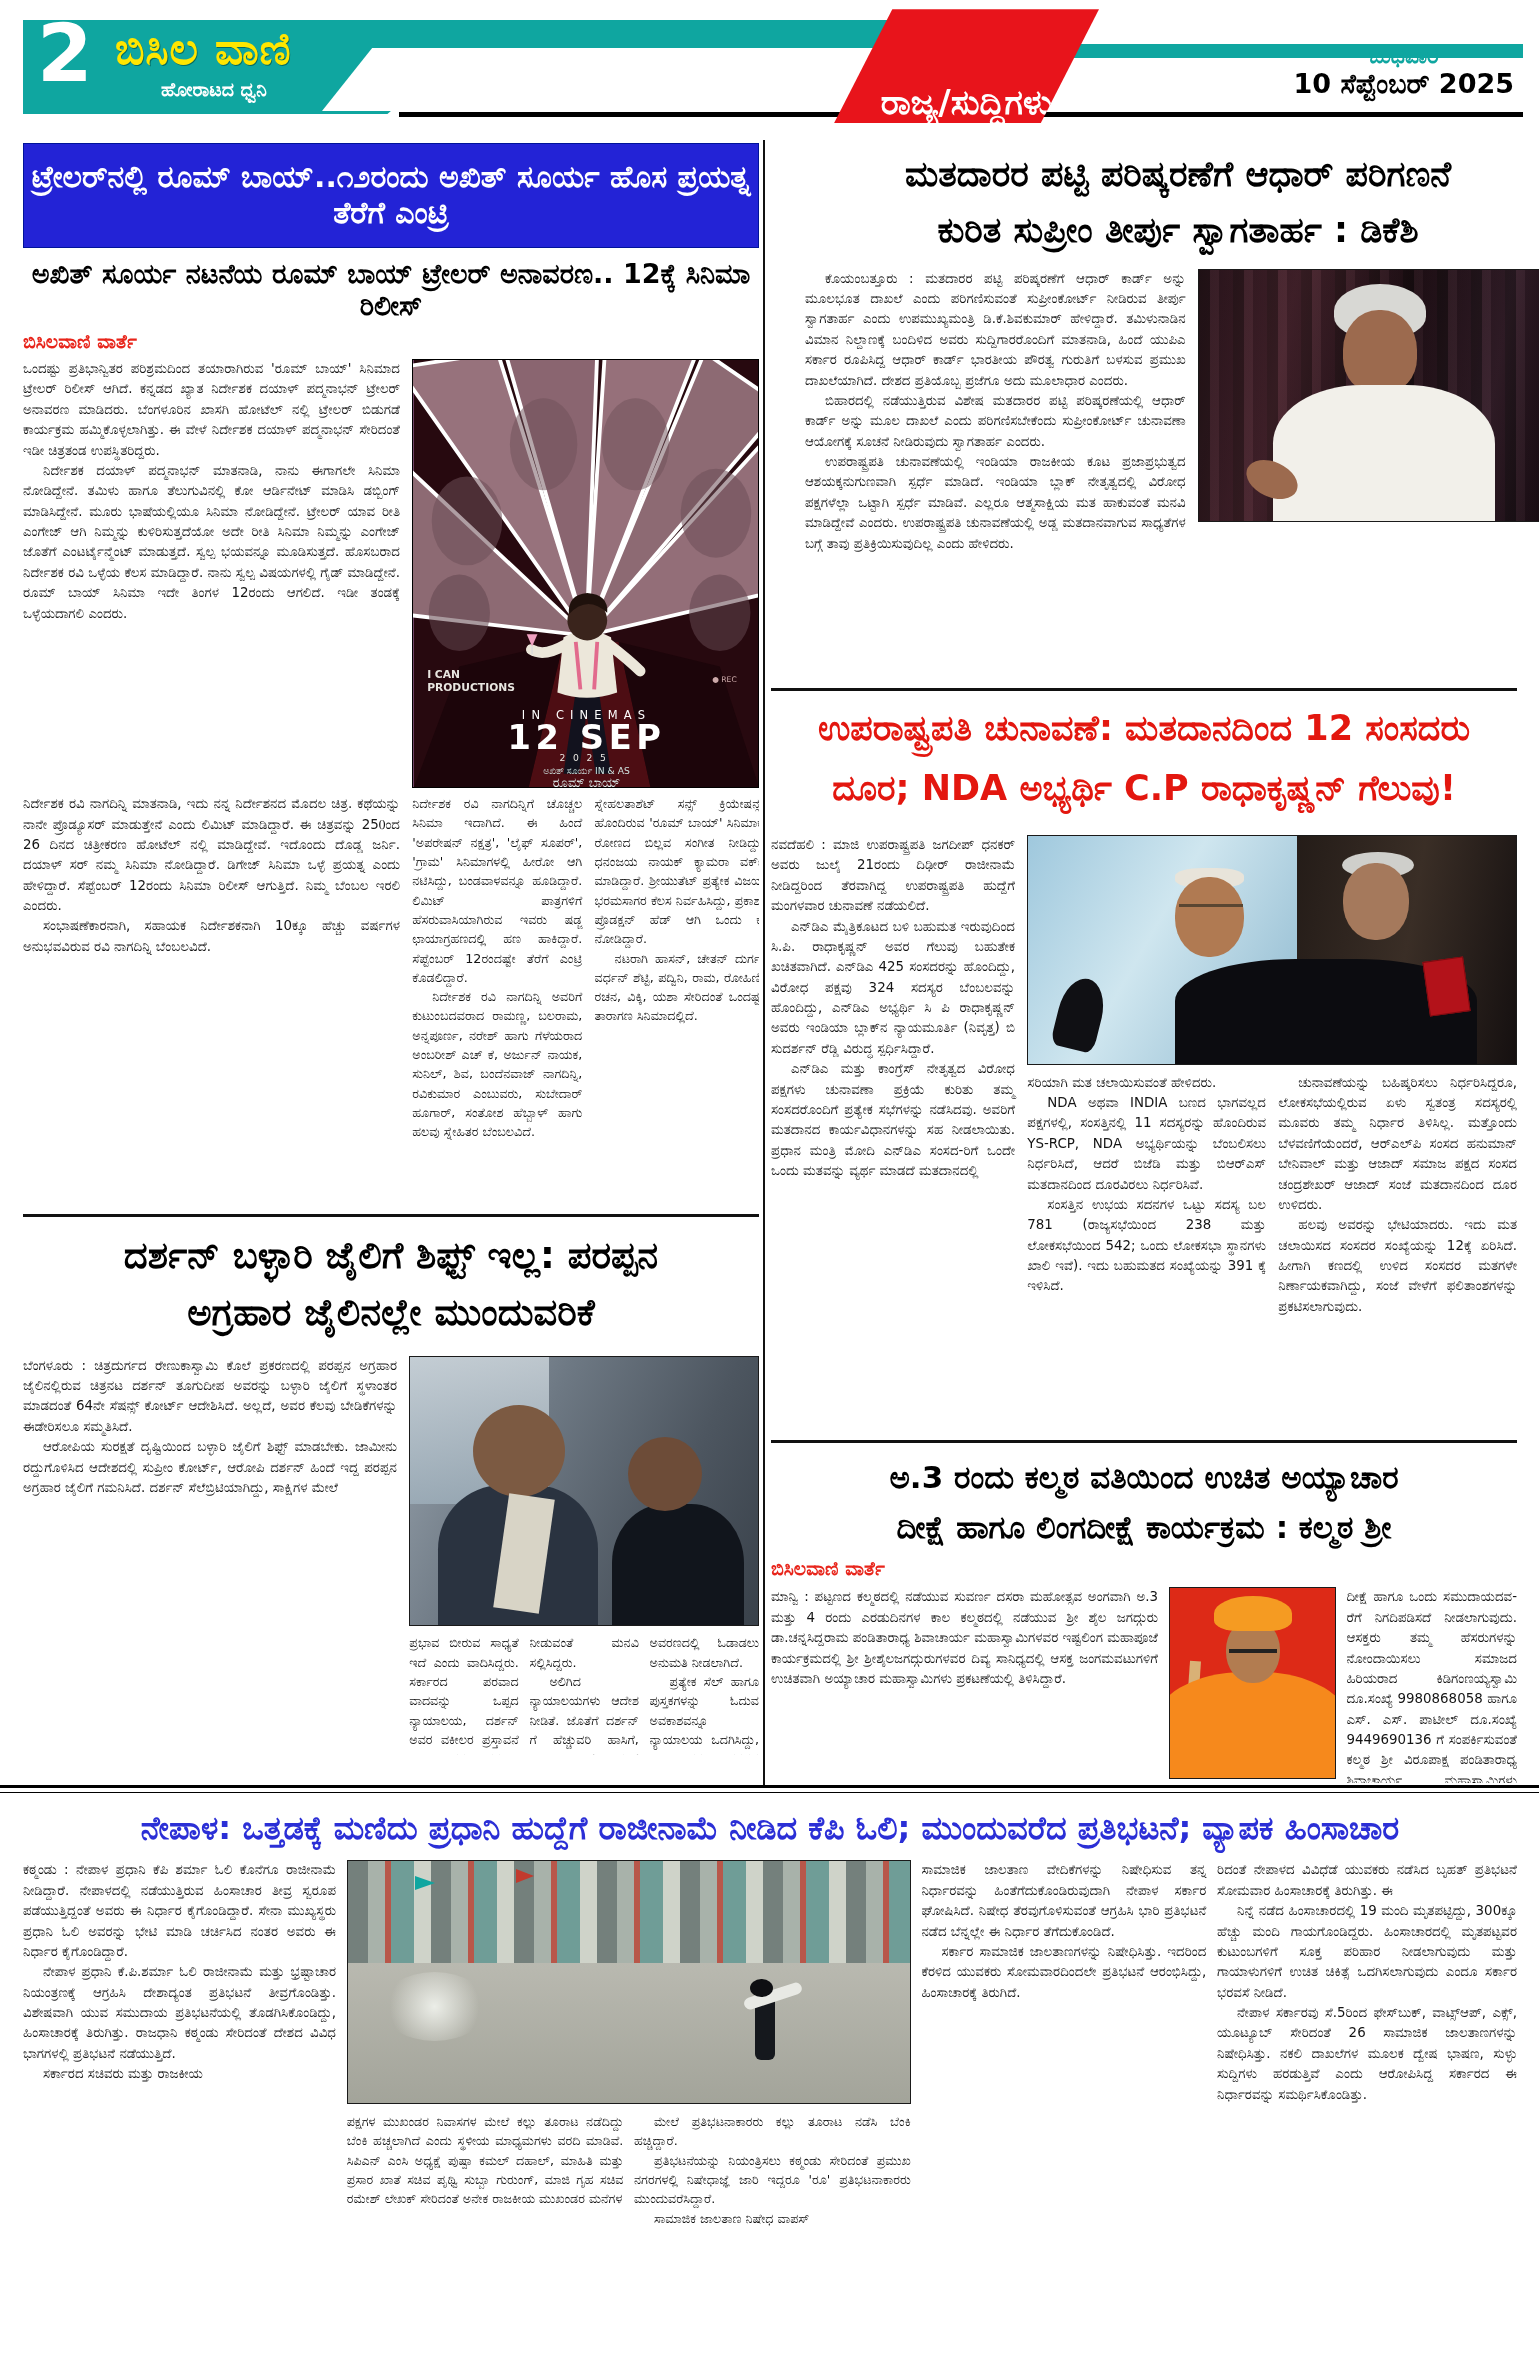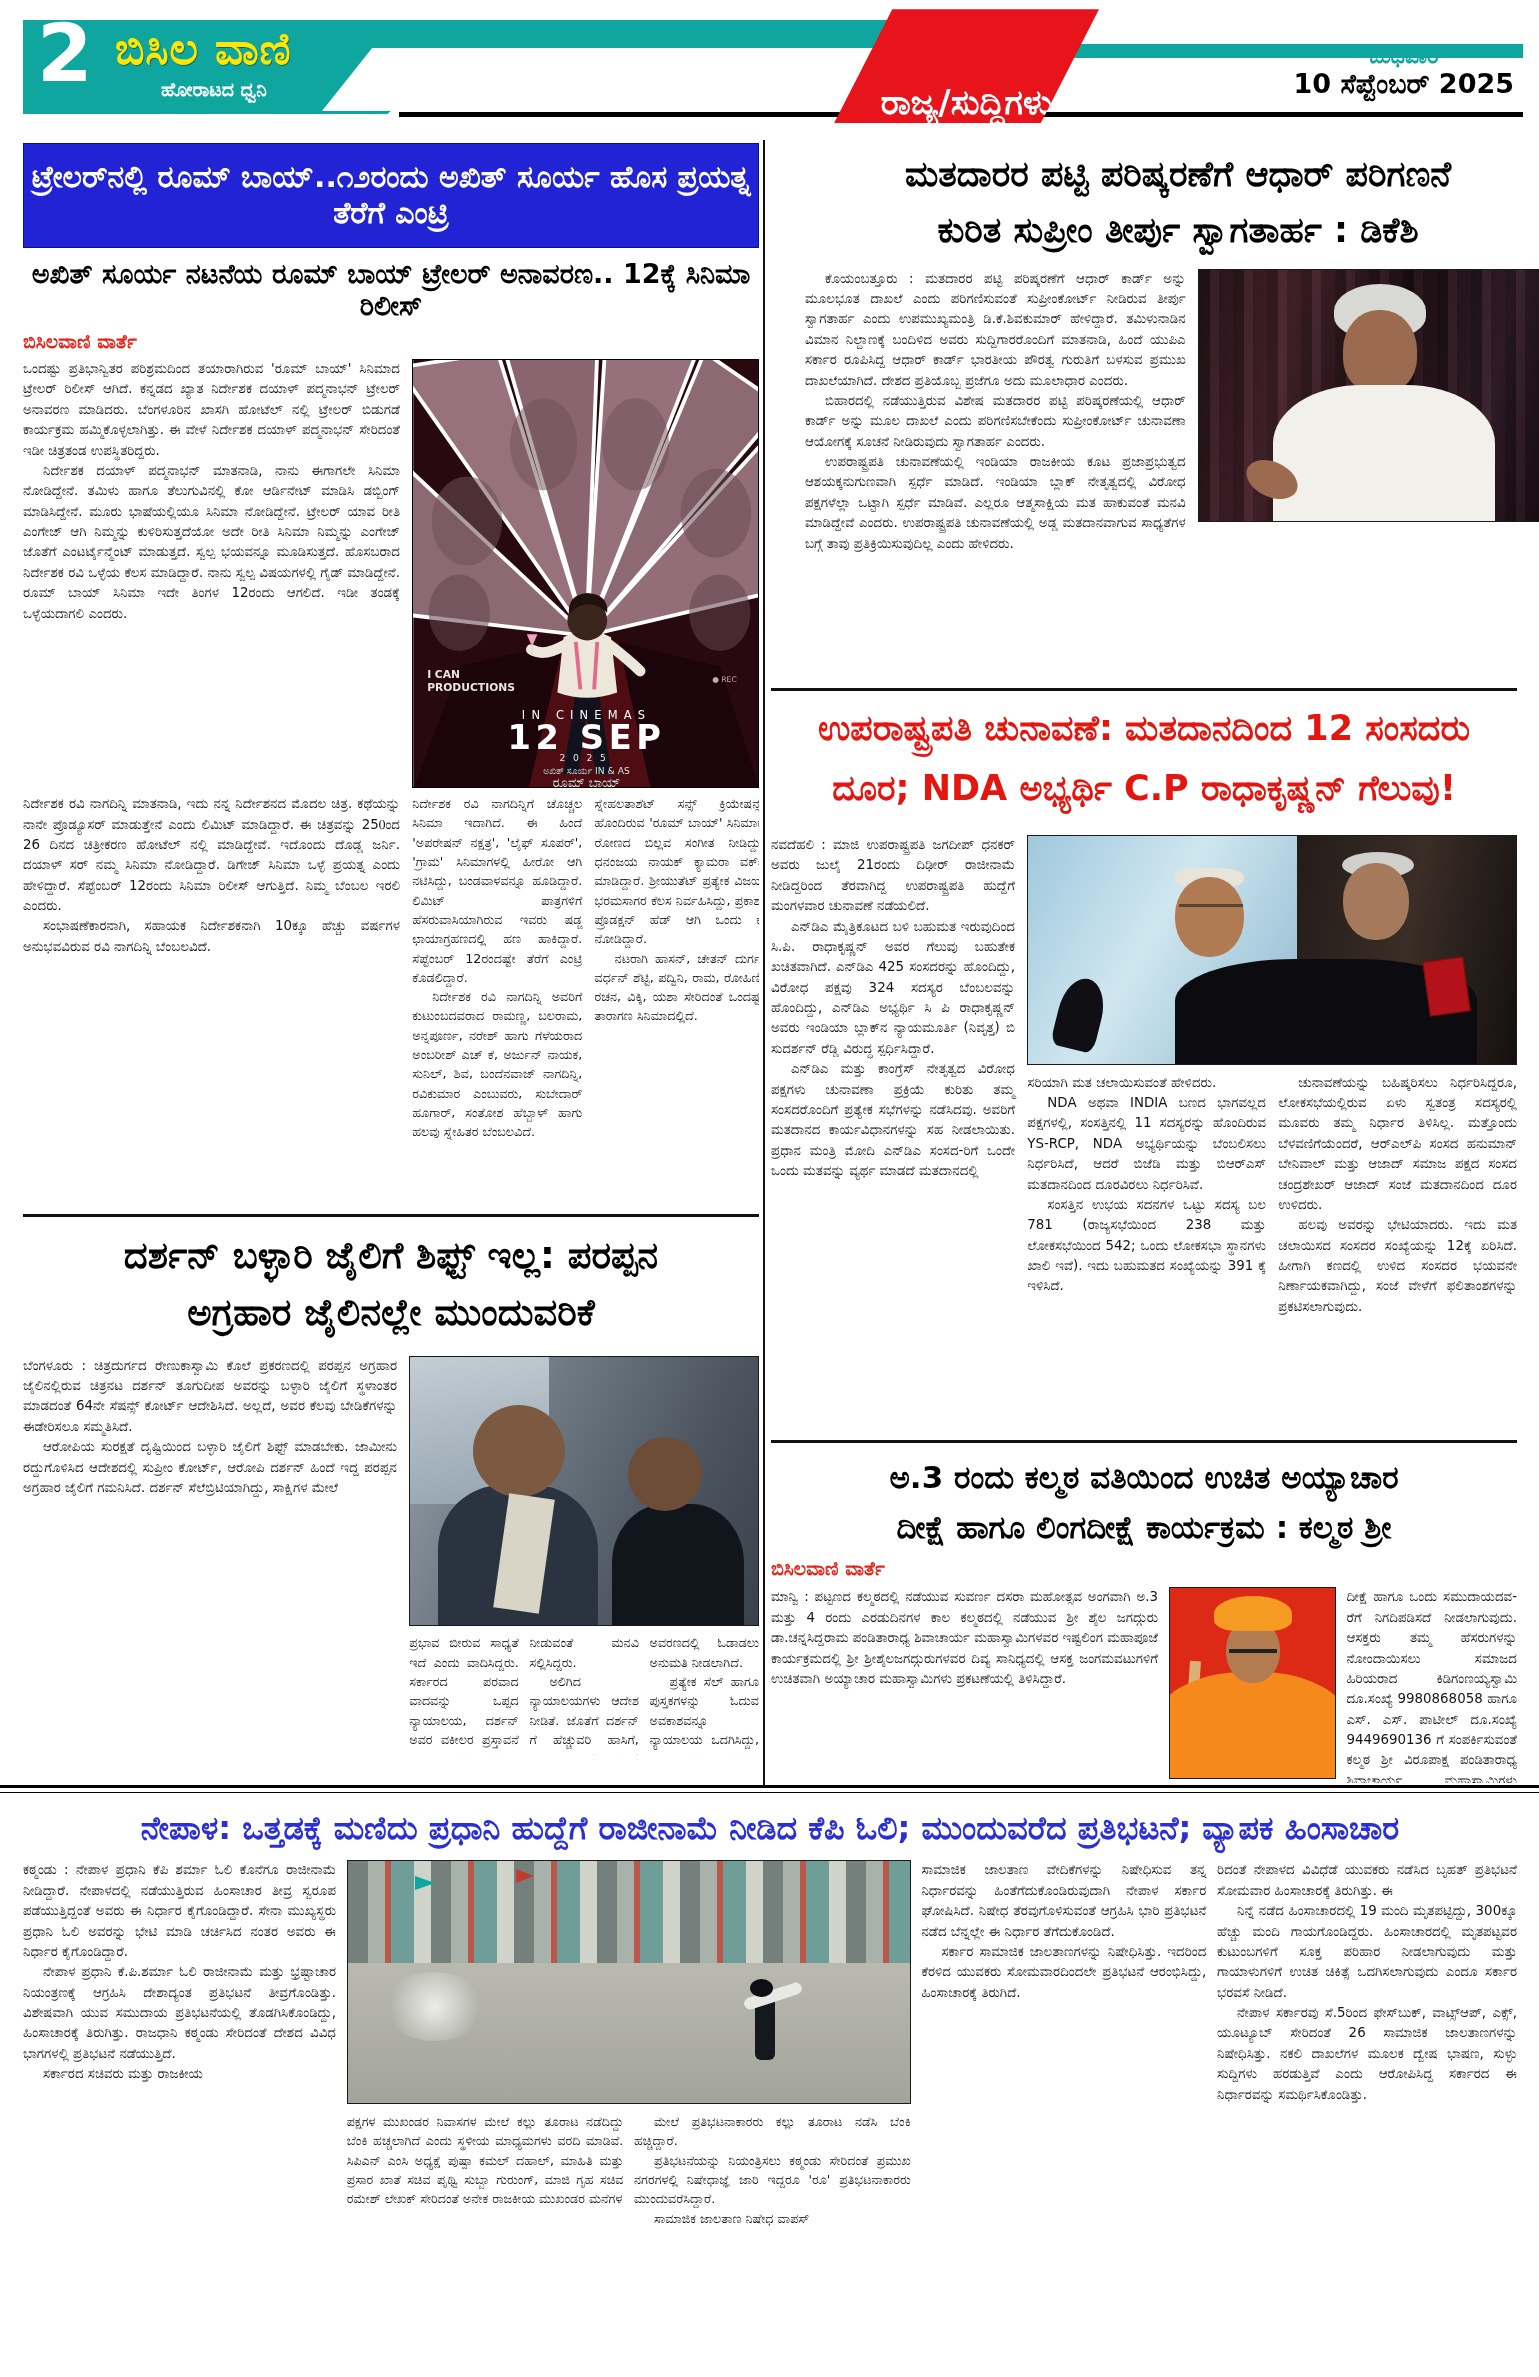--- a/index.html
+++ b/index.html
@@ -266,21 +266,21 @@
           <div class="vp-hair2"></div>
           <div class="vp-face2"></div>
           <div class="vp-robe2"></div>
           <div class="vp-book"></div>
         </div>
         <div class="cols body-txt">
           <p>ಸರಿಯಾಗಿ ಮತ ಚಲಾಯಿಸುವಂತೆ ಹೇಳಿದರು.</p>
           <p>NDA ಅಥವಾ INDIA ಬಣದ ಭಾಗವಲ್ಲದ ಪಕ್ಷಗಳಲ್ಲಿ, ಸಂಸತ್ತಿನಲ್ಲಿ 11 ಸದಸ್ಯರನ್ನು ಹೊಂದಿರುವ YS-RCP, NDA ಅಭ್ಯರ್ಥಿಯನ್ನು ಬೆಂಬಲಿಸಲು ನಿರ್ಧರಿಸಿದೆ, ಆದರೆ ಬಿಜೆಡಿ ಮತ್ತು ಬಿಆರ್‌ಎಸ್ ಮತದಾನದಿಂದ ದೂರವಿರಲು ನಿರ್ಧರಿಸಿವೆ.</p>
           <p>ಸಂಸತ್ತಿನ ಉಭಯ ಸದನಗಳ ಒಟ್ಟು ಸದಸ್ಯ ಬಲ 781 (ರಾಜ್ಯಸಭೆಯಿಂದ 238 ಮತ್ತು ಲೋಕಸಭೆಯಿಂದ 542; ಒಂದು ಲೋಕಸಭಾ ಸ್ಥಾನಗಳು ಖಾಲಿ ಇವೆ). ಇದು ಬಹುಮತದ ಸಂಖ್ಯೆಯನ್ನು 391 ಕ್ಕೆ ಇಳಿಸಿದೆ.</p>
           <p>ಚುನಾವಣೆಯನ್ನು ಬಹಿಷ್ಕರಿಸಲು ನಿರ್ಧರಿಸಿದ್ದರೂ, ಲೋಕಸಭೆಯಲ್ಲಿರುವ ಏಳು ಸ್ವತಂತ್ರ ಸದಸ್ಯರಲ್ಲಿ ಮೂವರು ತಮ್ಮ ನಿರ್ಧಾರ ತಿಳಿಸಿಲ್ಲ. ಮತ್ತೊಂದು ಬೆಳವಣಿಗೆಯೆಂದರೆ, ಆರ್‌ಎಲ್‌ಪಿ ಸಂಸದ ಹನುಮಾನ್ ಬೇನಿವಾಲ್ ಮತ್ತು ಆಜಾದ್ ಸಮಾಜ ಪಕ್ಷದ ಸಂಸದ ಚಂದ್ರಶೇಖರ್ ಆಜಾದ್ ಸಂಜೆ ಮತದಾನದಿಂದ ದೂರ ಉಳಿದರು.</p>
-          <p>ಹಲವು ಅವರನ್ನು ಭೇಟಿಯಾದರು. ಇದು ಮತ ಚಲಾಯಿಸದ ಸಂಸದರ ಸಂಖ್ಯೆಯನ್ನು 12ಕ್ಕೆ ಏರಿಸಿದೆ. ಹೀಗಾಗಿ ಕಣದಲ್ಲಿ ಉಳಿದ ಸಂಸದರ ಭಯವನೇ ನಿರ್ಣಾಯಕವಾಗಿದ್ದು, ಸಂಜೆ ವೇಳೆಗೆ ಫಲಿತಾಂಶಗಳನ್ನು ಪ್ರಕಟಿಸಲಾಗುವುದು.</p>
+          <p>ಹಲವು ಅವರನ್ನು ಭೇಟಿಯಾದರು. ಇದು ಮತ ಚಲಾಯಿಸದ ಸಂಸದರ ಸಂಖ್ಯೆಯನ್ನು 12ಕ್ಕೆ ಏರಿಸಿದೆ. ಹೀಗಾಗಿ ಕಣದಲ್ಲಿ ಉಳಿದ ಸಂಸದರ ಮತಗಳೇ ನಿರ್ಣಾಯಕವಾಗಿದ್ದು, ಸಂಜೆ ವೇಳೆಗೆ ಫಲಿತಾಂಶಗಳನ್ನು ಪ್ರಕಟಿಸಲಾಗುವುದು.</p>
         </div>
       </div>
     </div>
   </div>
 
   <div class="art" style="left:23px; top:1227px; width:736px; height:556px;">
     <div class="a4-head">
       <div>ದರ್ಶನ್ ಬಳ್ಳಾರಿ ಜೈಲಿಗೆ ಶಿಫ್ಟ್ ಇಲ್ಲ: ಪರಪ್ಪನ</div>
       <div>ಅಗ್ರಹಾರ ಜೈಲಿನಲ್ಲೇ ಮುಂದುವರಿಕೆ</div>
     </div>

